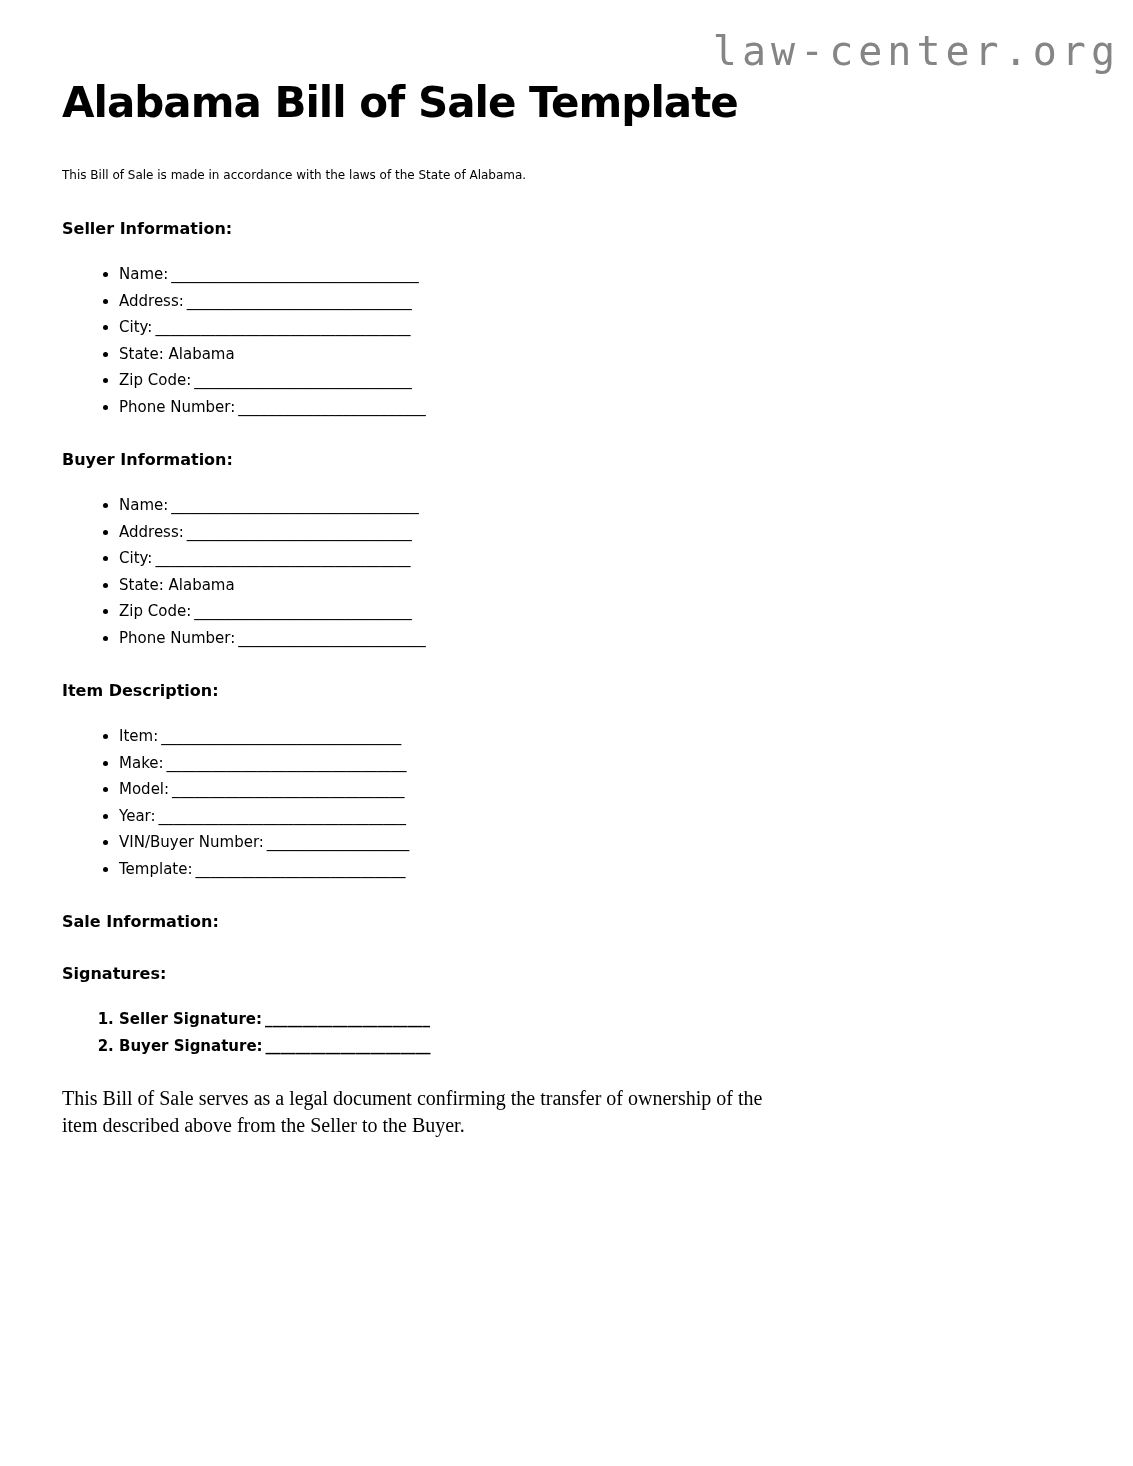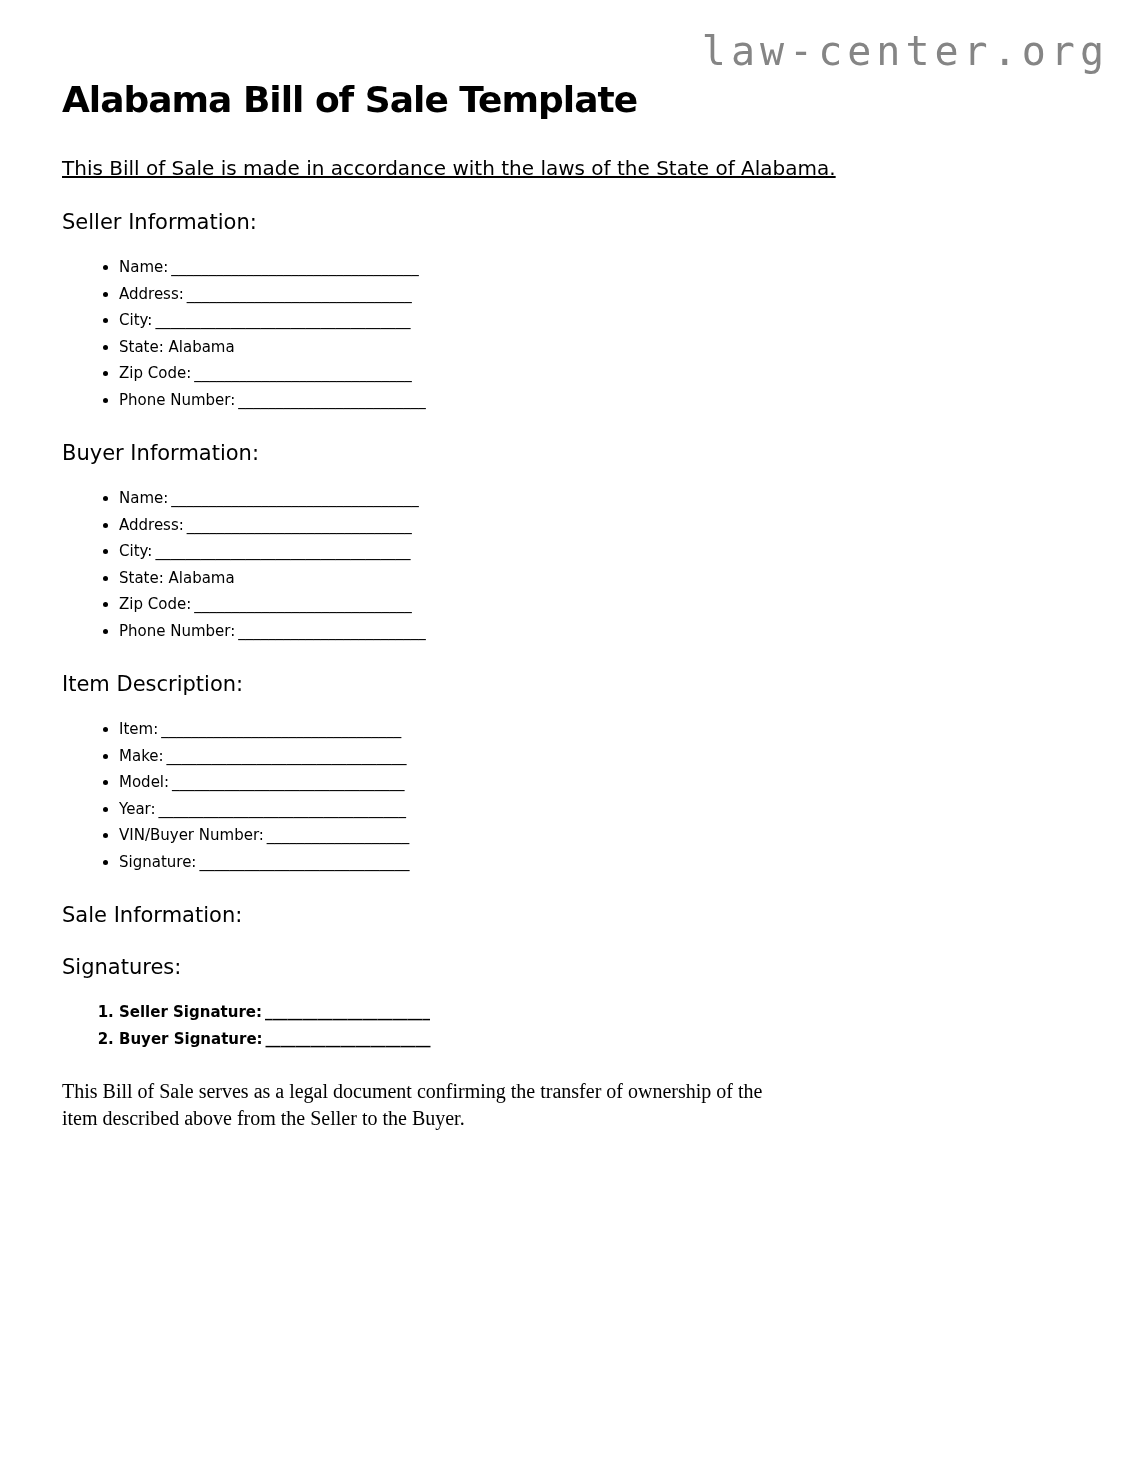--- a/index.html
+++ b/index.html
@@ -8,47 +8,46 @@
     background: #ffffff;
   }
   body {
     width: 1133px;
     height: 1466px;
     font-family: "DejaVu Sans", sans-serif;
     color: #000000;
     overflow: hidden;
   }
   .page {
-    padding: 28px 24px 0 62px;
+    padding: 28px 13px 0 62px;
   }
   .logo {
     text-align: right;
     font-family: "DejaVu Sans Mono", monospace;
     font-size: 40px;
     letter-spacing: 5px;
     color: #858585;
     line-height: 1.15;
     white-space: nowrap;
   }
   h1.doc-title {
-    font-size: 36px;
+    font-size: 42px;
     font-weight: bold;
     margin: 4px 0 0 0;
     letter-spacing: -1px;
     line-height: 1.2;
   }
   p.intro {
-    font-size: 20px;
+    font-size: 12px;
     margin: 34px 0 0 0;
     line-height: 27px;
-    text-decoration: underline;
   }
   h2.section-heading {
-    font-size: 21px;
-    font-weight: normal;
+    font-size: 16px;
+    font-weight: bold;
     margin: 28px 0 0 0;
     line-height: 24px;
   }
   ul.field-list, ol.field-list {
     margin: 20px 0 0 0;
     padding: 0 0 0 57px;
   }
   ul.field-list { list-style: disc outside; }
   ol.field-list { list-style: decimal outside; font-weight: bold; }
   li.field-row {
@@ -99,21 +98,21 @@
     <li class="field-row"><span>Phone Number:</span><span class="blank">_________________________</span></li>
   </ul>
 
   <h2 class="section-heading">Item Description:</h2>
   <ul class="field-list">
     <li class="field-row"><span>Item:</span><span class="blank">________________________________</span></li>
     <li class="field-row"><span>Make:</span><span class="blank">________________________________</span></li>
     <li class="field-row"><span>Model:</span><span class="blank">_______________________________</span></li>
     <li class="field-row"><span>Year:</span><span class="blank">_________________________________</span></li>
     <li class="field-row"><span>VIN/Buyer Number:</span><span class="blank">___________________</span></li>
-    <li class="field-row"><span>Signature:</span><span class="blank">____________________________</span></li>
+    <li class="field-row"><span>Template:</span><span class="blank">____________________________</span></li>
   </ul>
 
   <h2 class="section-heading">Sale Information:</h2>
 
   <h2 class="section-heading">Signatures:</h2>
   <ol class="field-list">
     <li class="field-row"><span>Seller Signature:</span><span class="blank">______________________</span></li>
     <li class="field-row"><span>Buyer Signature:</span><span class="blank">______________________</span></li>
   </ol>
 

